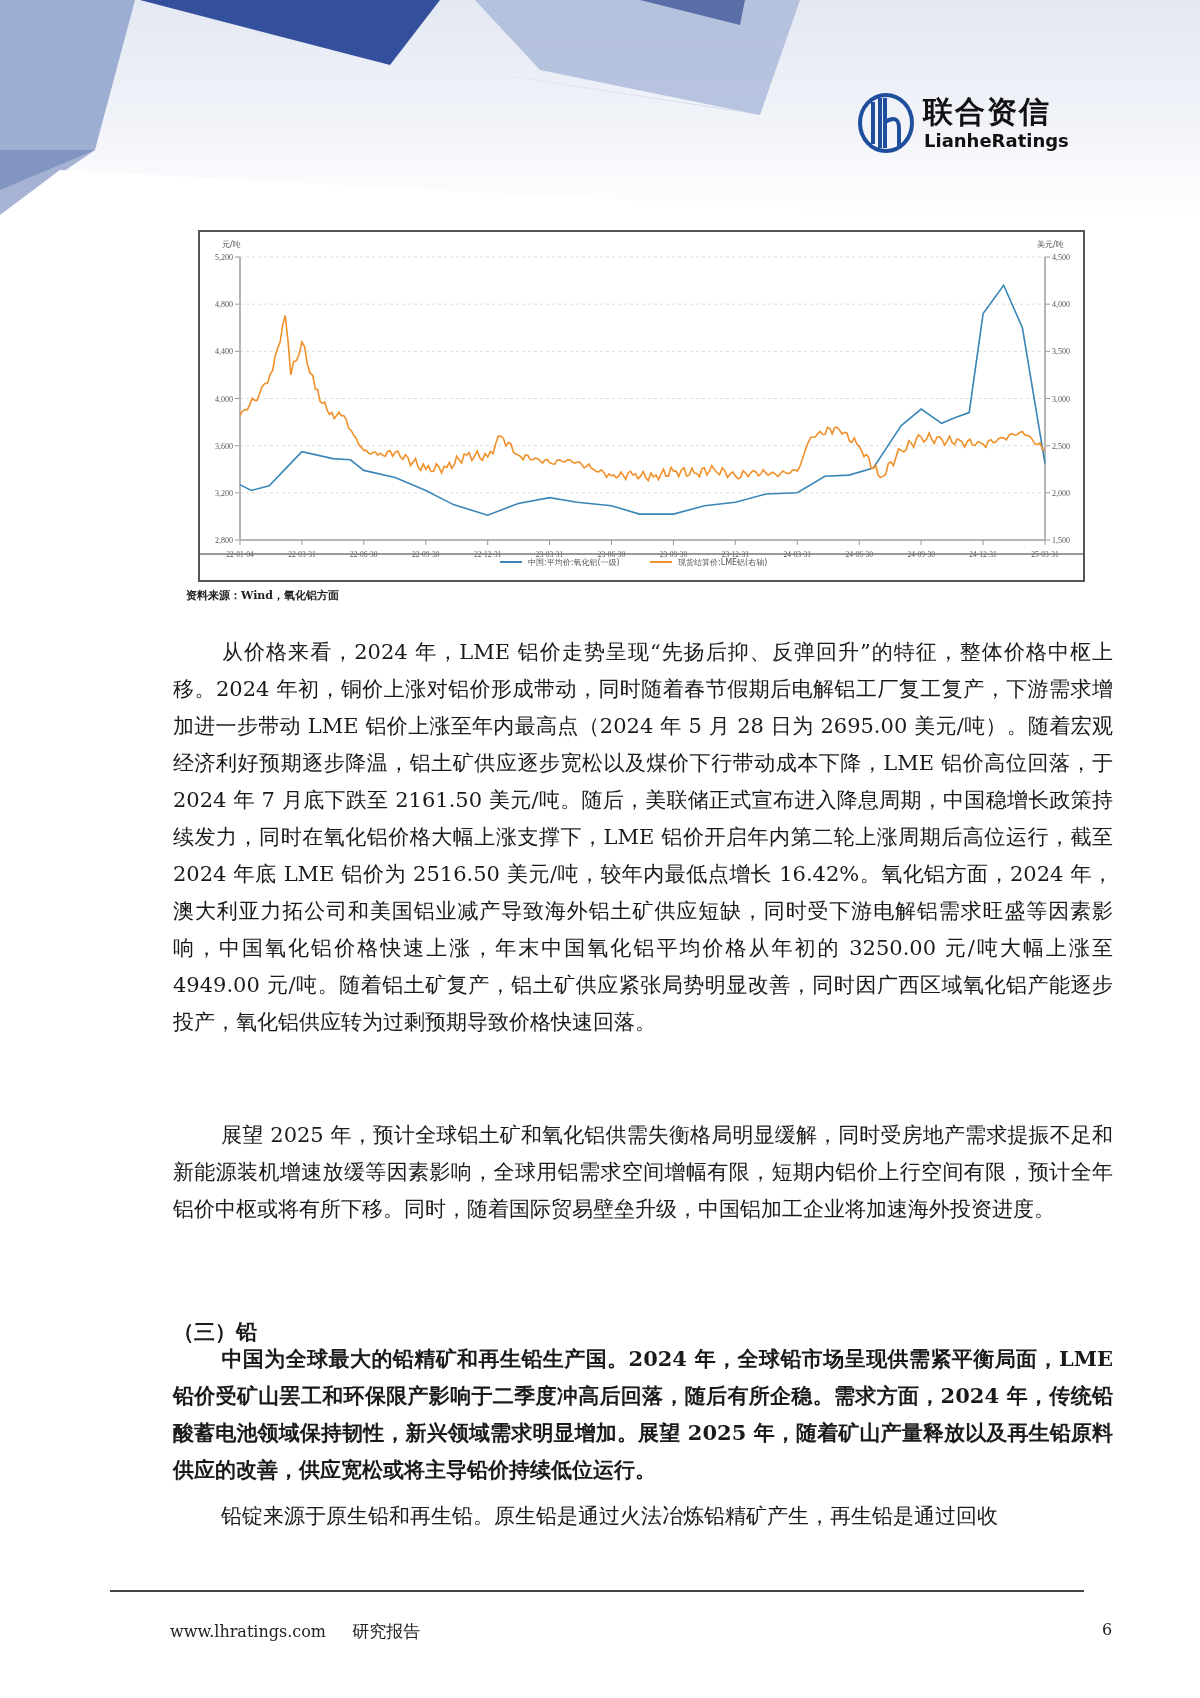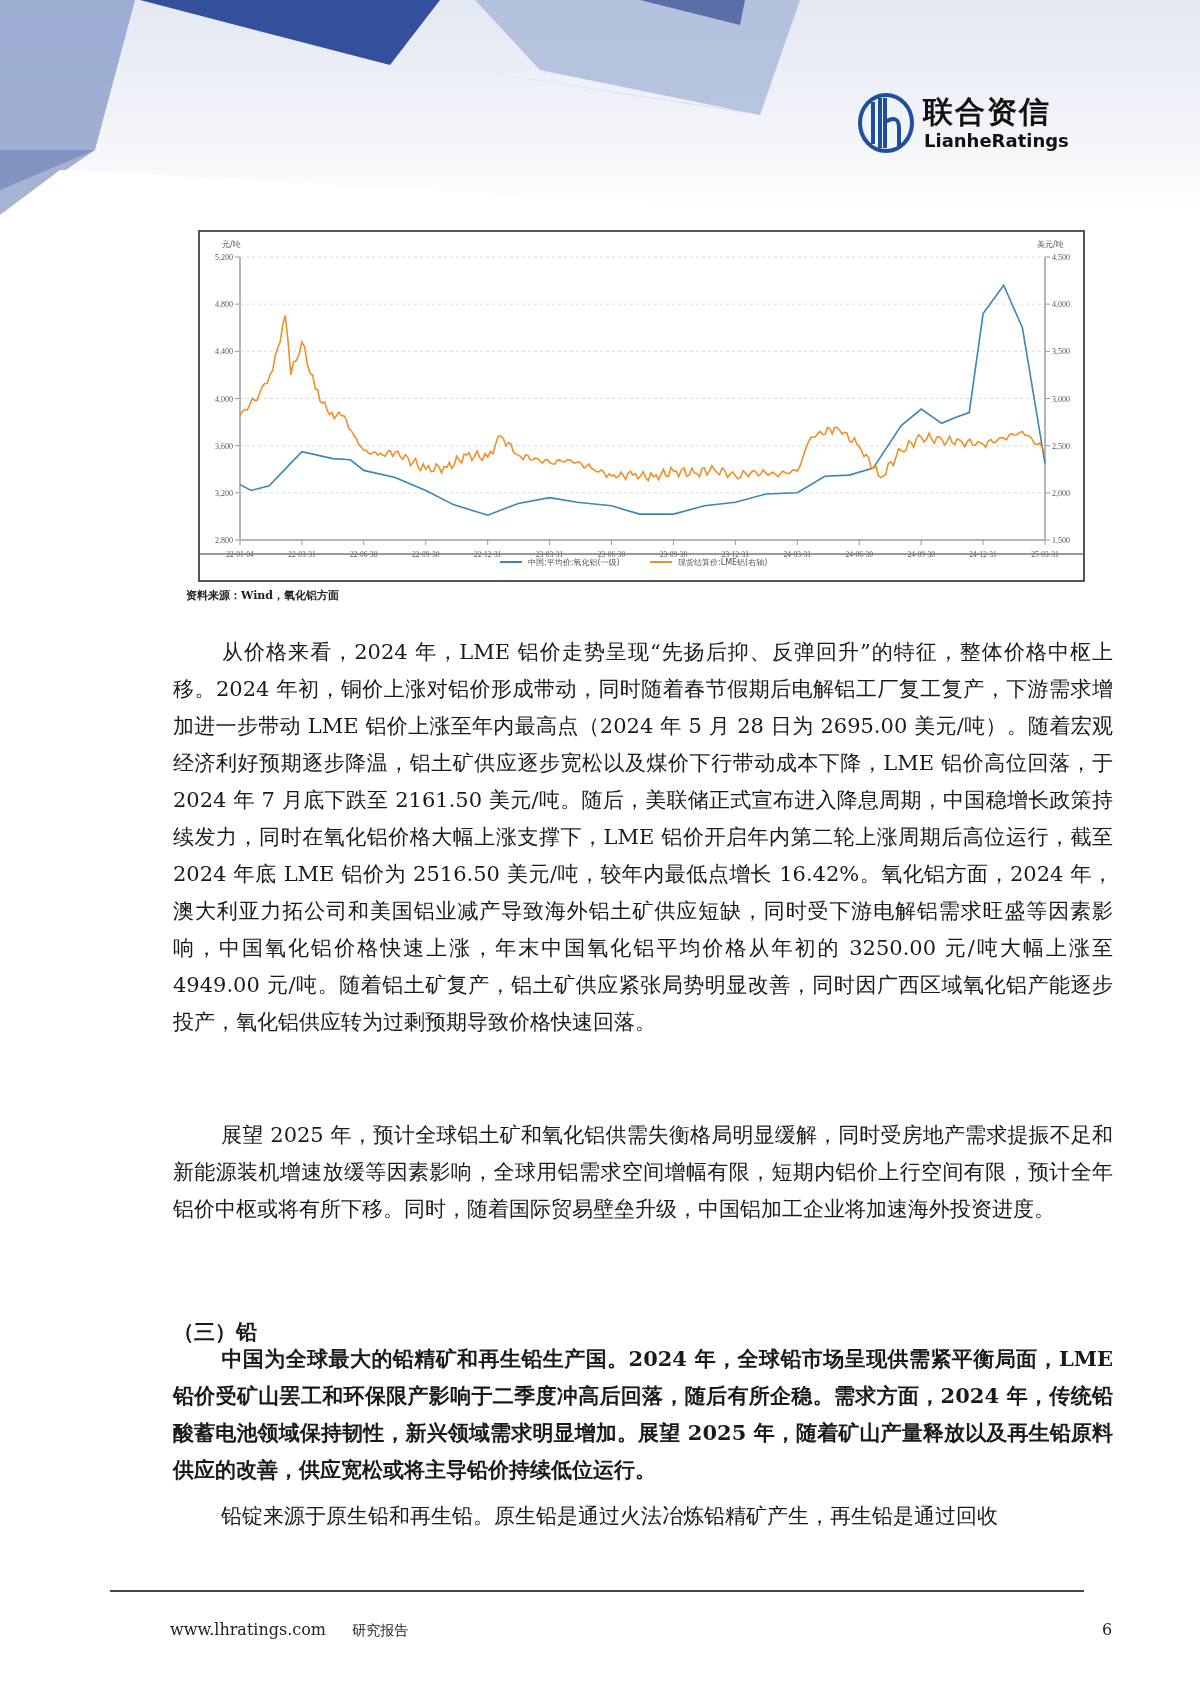--- a/index.html
+++ b/index.html
@@ -132,15 +132,15 @@
 
 <div class="sec-title">（三）铅</div>
 
 <div class="para bold" style="top:1340px;"><span class="ind"></span><span>中国为全球最大的铅精矿和再生铅生产国。2024 年，全球铅市场呈现供需紧平衡局面，LME 铅价受矿山罢工和环保限产影响于二季度冲高后回落，随后有所企稳。需求方面，2024 年，传统铅酸蓄电池领域保持韧性，新兴领域需求明显增加。展望 2025 年，随着矿山产量释放以及再生铅原料供应的改善，供应宽松或将主导铅价持续低位运行。</span></div>
 <div class="para" style="top:1498px;height:40px;overflow:hidden;white-space:nowrap;"><span class="ind"></span><span>铅锭来源于原生铅和再生铅。原生铅是通过火法冶炼铅精矿产生，再生铅是通过回收</span></div>
 
 <div class="footer-line"></div>
 <div class="footer-left">
   <span>www.lhratings.com</span>
   <span style="display:inline-block;width:16px;"></span>
-  <span style="font-family:Liberation Sans, sans-serif;font-size:14px;">研究报告</span>
+  <span style="font-family:Liberation Sans, sans-serif;font-size:17px;">研究报告</span>
 </div>
 <div class="footer-page">6</div>
 
 </body></html>

